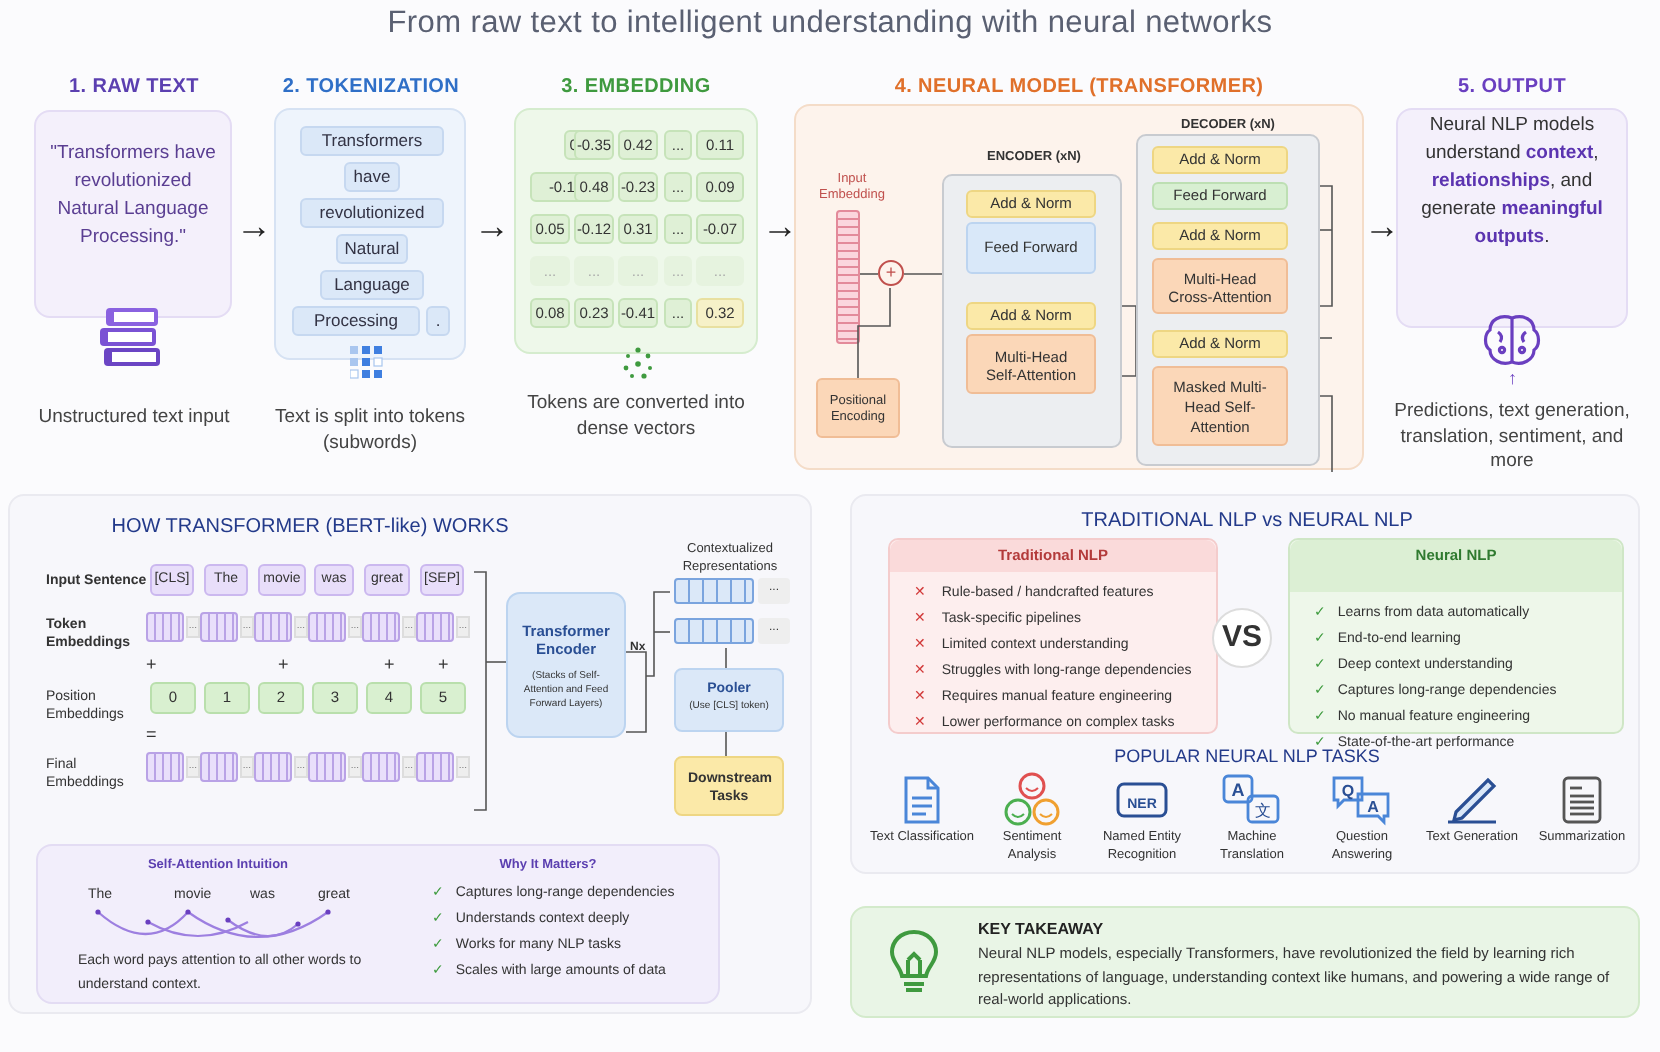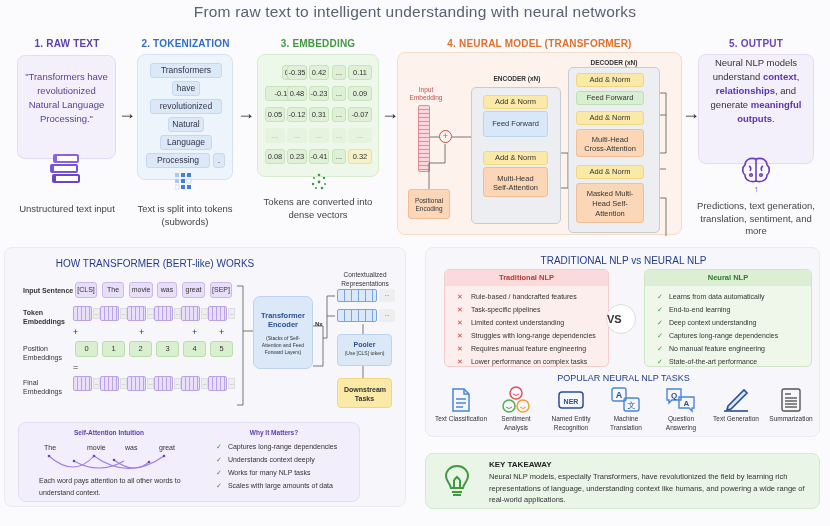--- a/index.html
+++ b/index.html
@@ -347,23 +347,23 @@
     <div style="height:16px;background:#fadada;border-radius:5px 5px 0 0;text-align:center;font-size:7.5px;font-weight:bold;color:#b33a3a;line-height:16px">Traditional NLP</div>
     <div style="padding:4px 0 0 12px" id="tradList">
         <div class="li"><span class="x">✕</span><span>Rule-based / handcrafted features</span></div>
         <div class="li"><span class="x">✕</span><span>Task-specific pipelines</span></div>
         <div class="li"><span class="x">✕</span><span>Limited context understanding</span></div>
         <div class="li"><span class="x">✕</span><span>Struggles with long-range dependencies</span></div>
         <div class="li"><span class="x">✕</span><span>Requires manual feature engineering</span></div>
         <div class="li"><span class="x">✕</span><span>Lower performance on complex tasks</span></div>
       </div>
   </div>
-  <div style="position:absolute;left:180px;top:56px;width:30px;height:30px;border-radius:50%;background:#fff;border:1px solid #ddd;font-size:11px;font-weight:bold;color:#333;line-height:28px">VS</div>
+  <div style="position:absolute;left:180px;top:56px;width:30px;height:30px;border-radius:50%;background:#fff;border:1px solid #ddd;font-size:15px;font-weight:bold;color:#333;text-align:center;line-height:28px">VS</div>
   <div style="position:absolute;left:218px;top:21px;width:168px;height:98px;background:#eef7ea;border:1px solid #cfe6c6;border-radius:5px">
-    <div style="height:16px;background:#dcefd4;border-radius:5px 5px 0 0;text-align:center;font-size:7.5px;font-weight:bold;color:#2f7a2f;line-height:16px">Neural NLP</div>
+    <div style="height:26px;background:#dcefd4;border-radius:5px 5px 0 0;text-align:center;font-size:7.5px;font-weight:bold;color:#2f7a2f;line-height:16px">Neural NLP</div>
     <div style="padding:4px 0 0 12px" id="neuList">
         <div class="li"><span class="chk">✓</span><span>Learns from data automatically</span></div>
         <div class="li"><span class="chk">✓</span><span>End-to-end learning</span></div>
         <div class="li"><span class="chk">✓</span><span>Deep context understanding</span></div>
         <div class="li"><span class="chk">✓</span><span>Captures long-range dependencies</span></div>
         <div class="li"><span class="chk">✓</span><span>No manual feature engineering</span></div>
         <div class="li"><span class="chk">✓</span><span>State-of-the-art performance</span></div>
       </div>
   </div>
   <div class="sec-h" style="position:absolute;left:0;top:125px;width:395px;font-size:9px">POPULAR NEURAL NLP TASKS</div>

